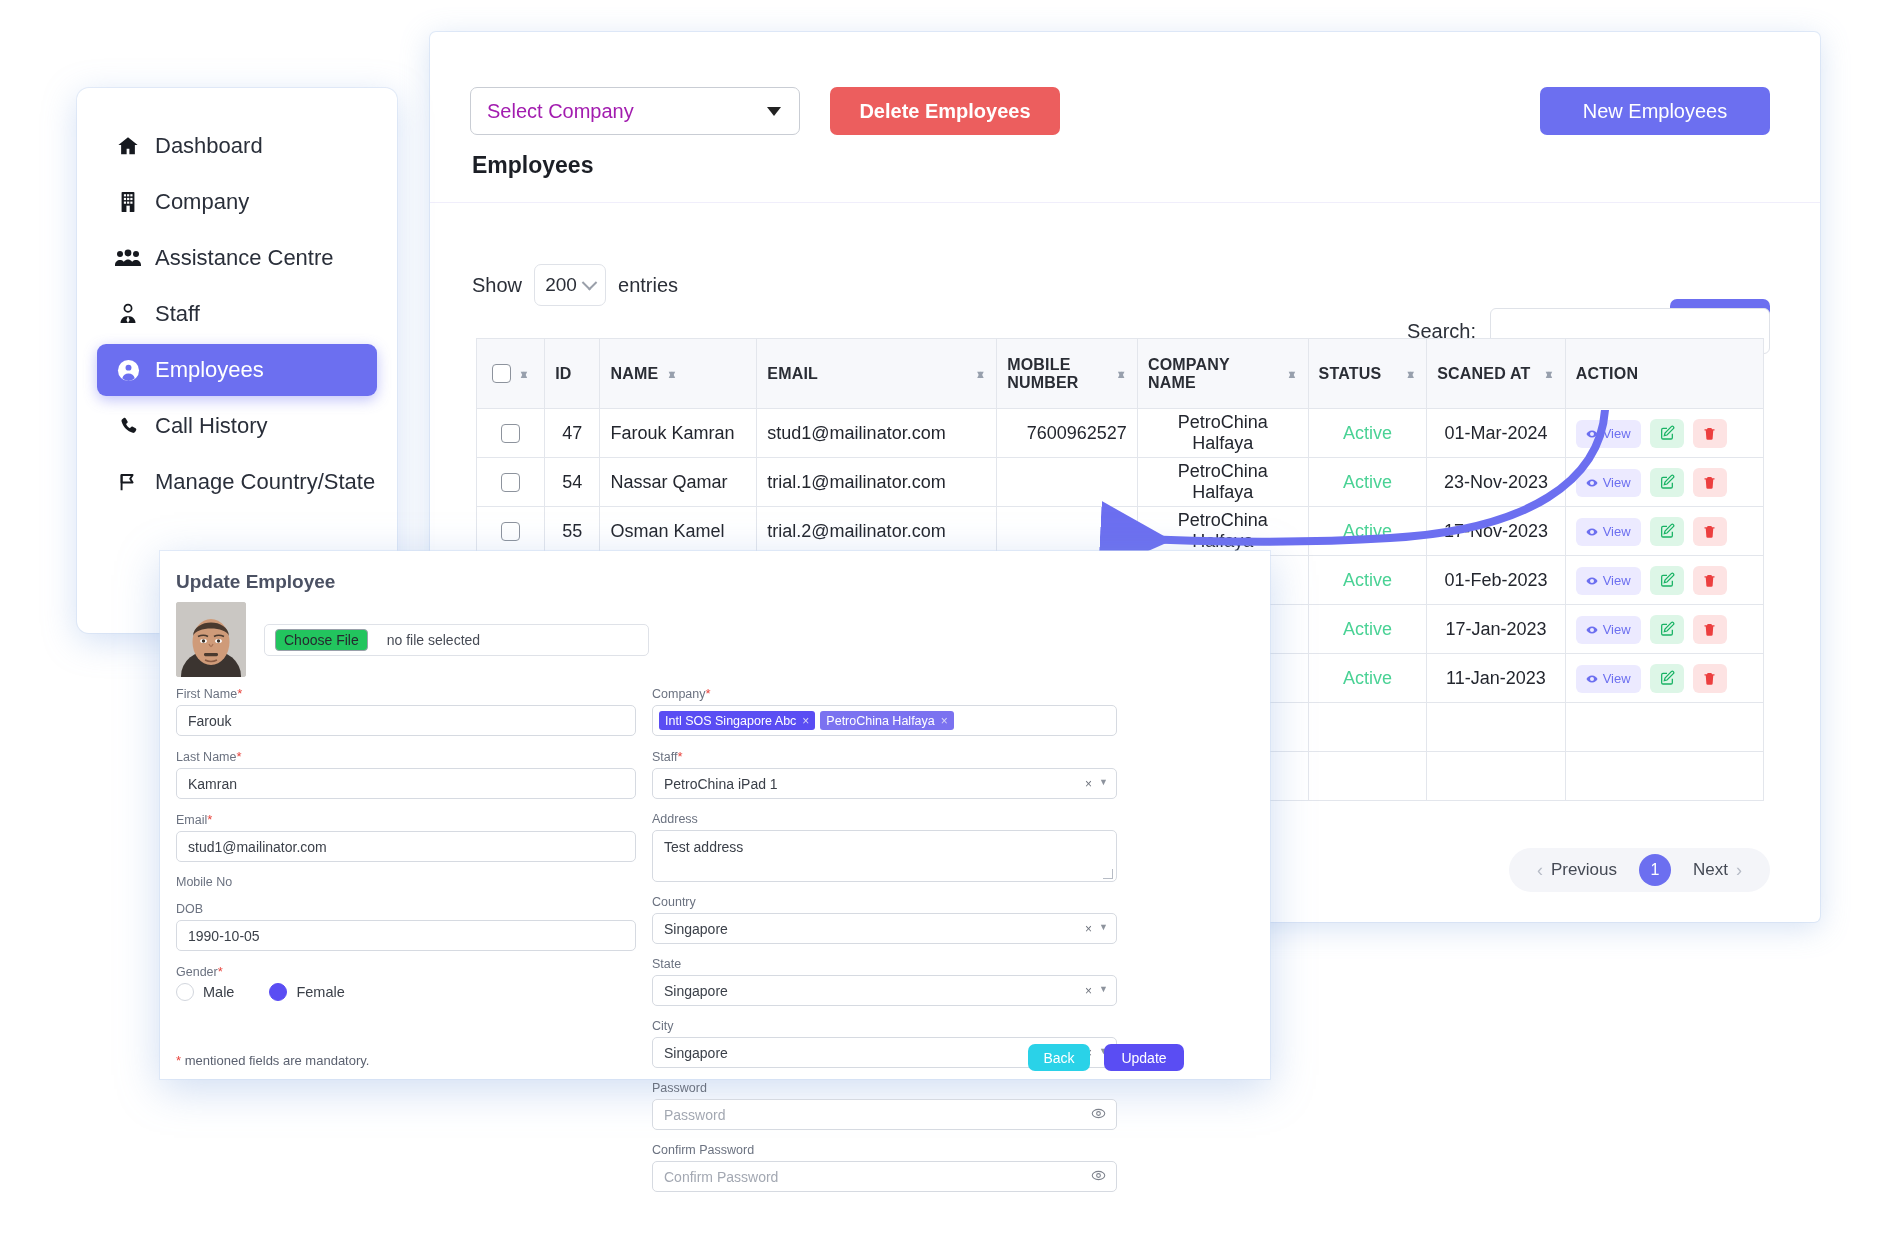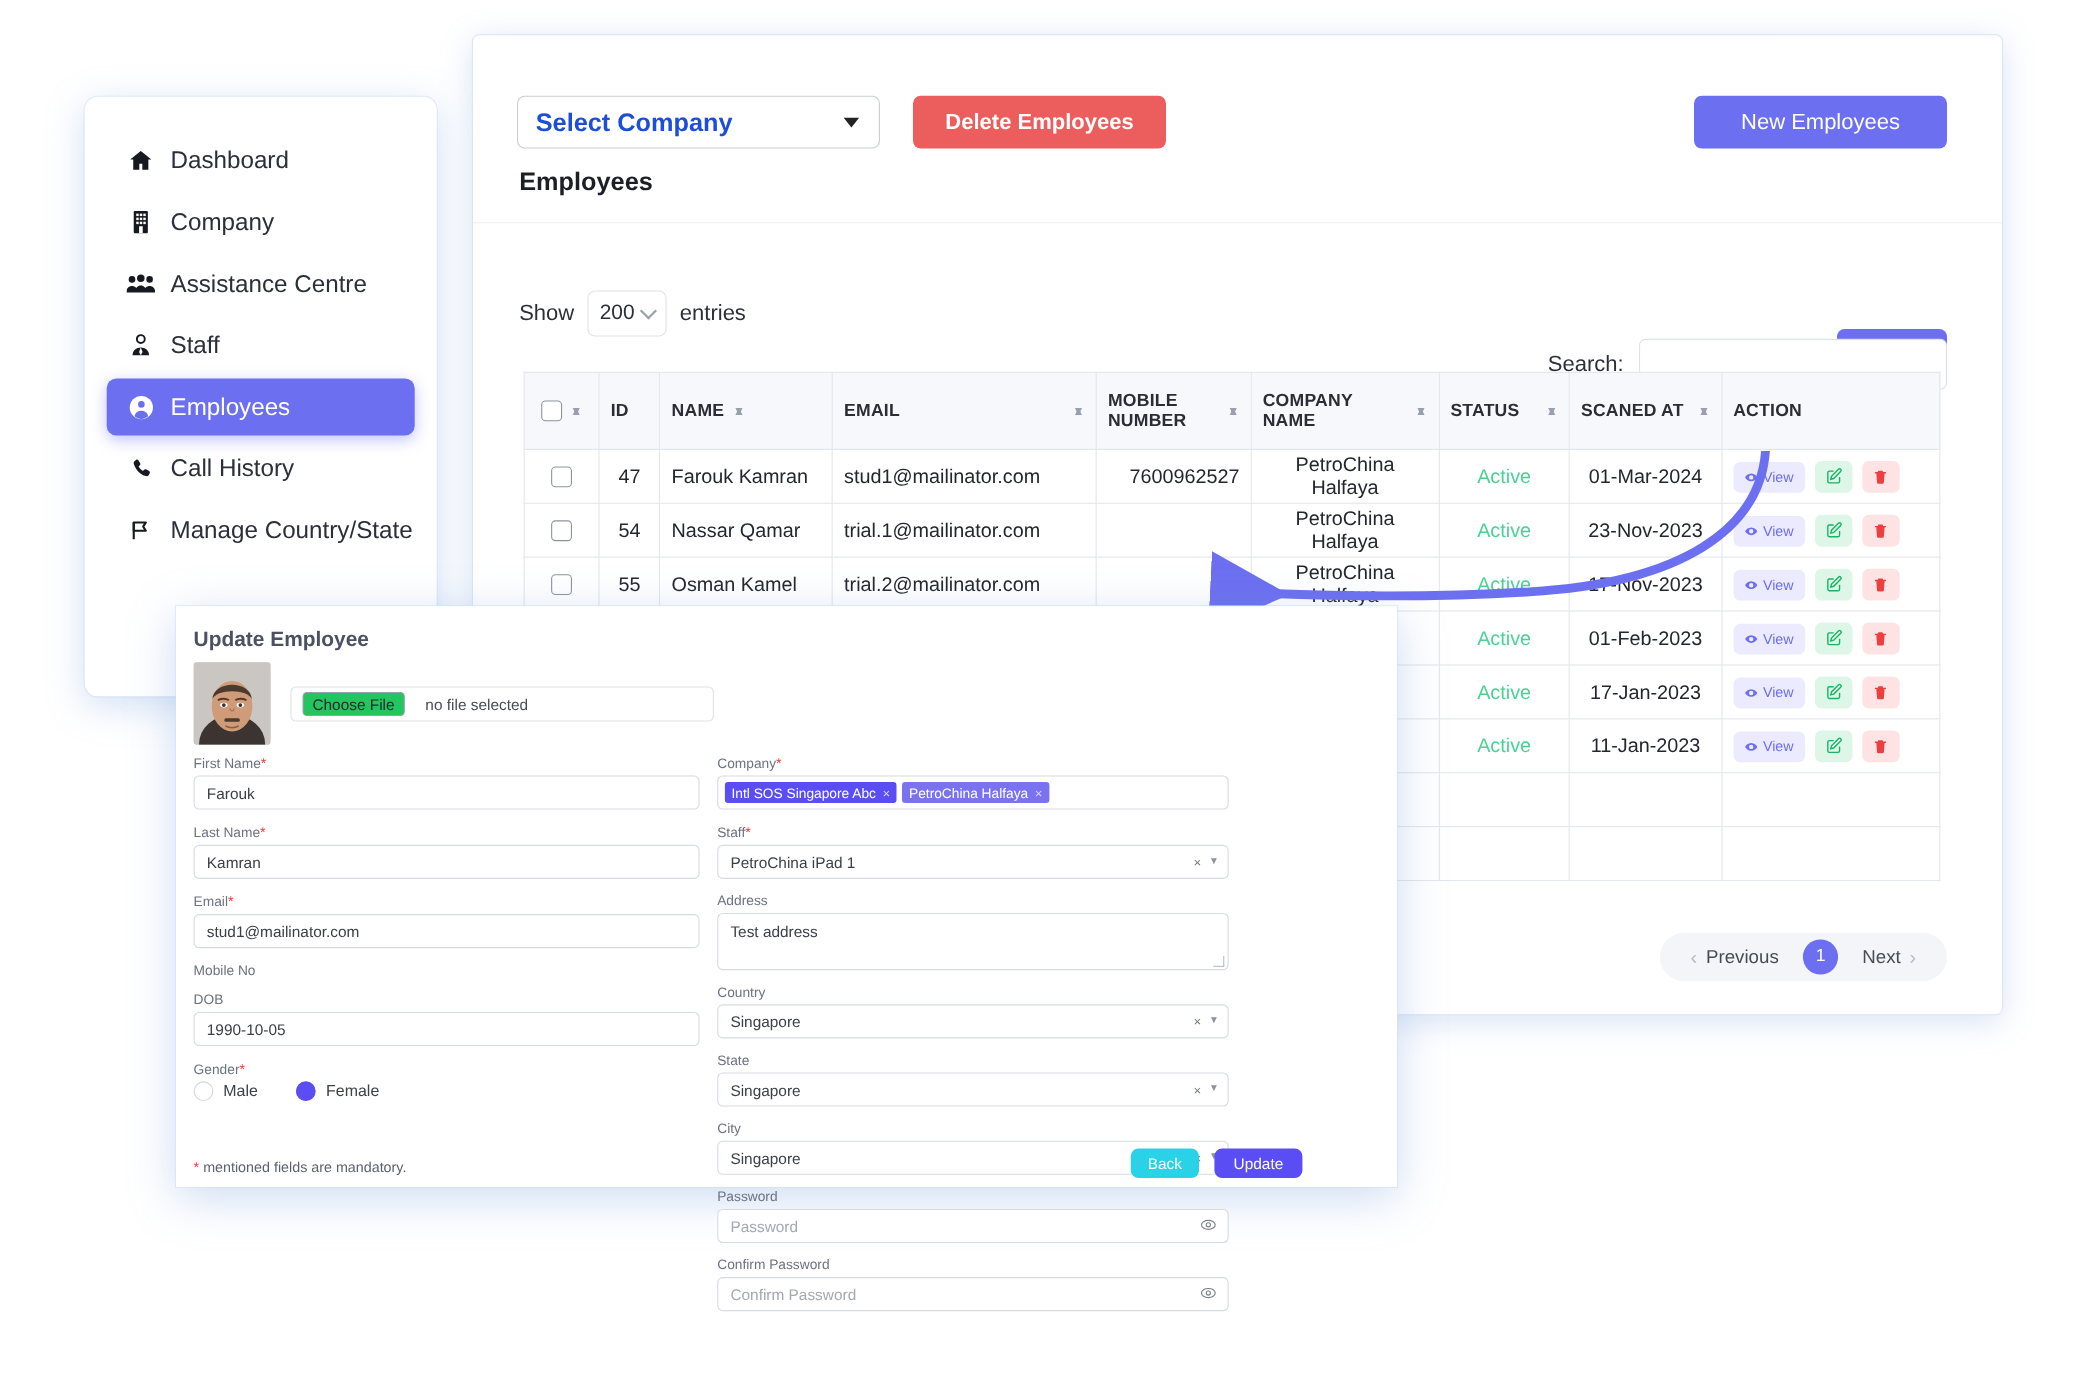--- a/index.html
+++ b/index.html
@@ -52,21 +52,21 @@
     background:#fff;border-radius:6px;
     box-shadow:0 0 0 1px rgba(206,222,244,.6), 0 6px 30px rgba(120,160,220,.30);
     z-index:1;
   }
   #topbar{position:absolute;left:0;top:0;width:100%;height:170px;border-bottom:1px solid #f0eefb;}
   .select-company{
     position:absolute;left:40px;top:55px;width:330px;height:48px;
     border:1px solid #c9cdd4;border-radius:7px;background:#fff;
     display:flex;align-items:center;box-sizing:border-box;
   }
-  .select-company .ph{color:#1d4ed8;font-size:23px;padding-left:16px;flex:1;font-weight:bold;}
+  .select-company .ph{color:#a21caf;font-size:20px;padding-left:16px;flex:1;}
   .select-company .caret{
     width:0;height:0;margin-right:18px;
     border-left:7px solid transparent;border-right:7px solid transparent;border-top:9px solid #222;
   }
   .btn{border:none;border-radius:7px;cursor:pointer;font-family:"Liberation Sans",sans-serif;}
   #delete-employees{
     position:absolute;left:400px;top:55px;width:230px;height:48px;
     background:#ec5e5e;color:#fff;font-size:20px;font-weight:bold;
   }
   #new-employees{

